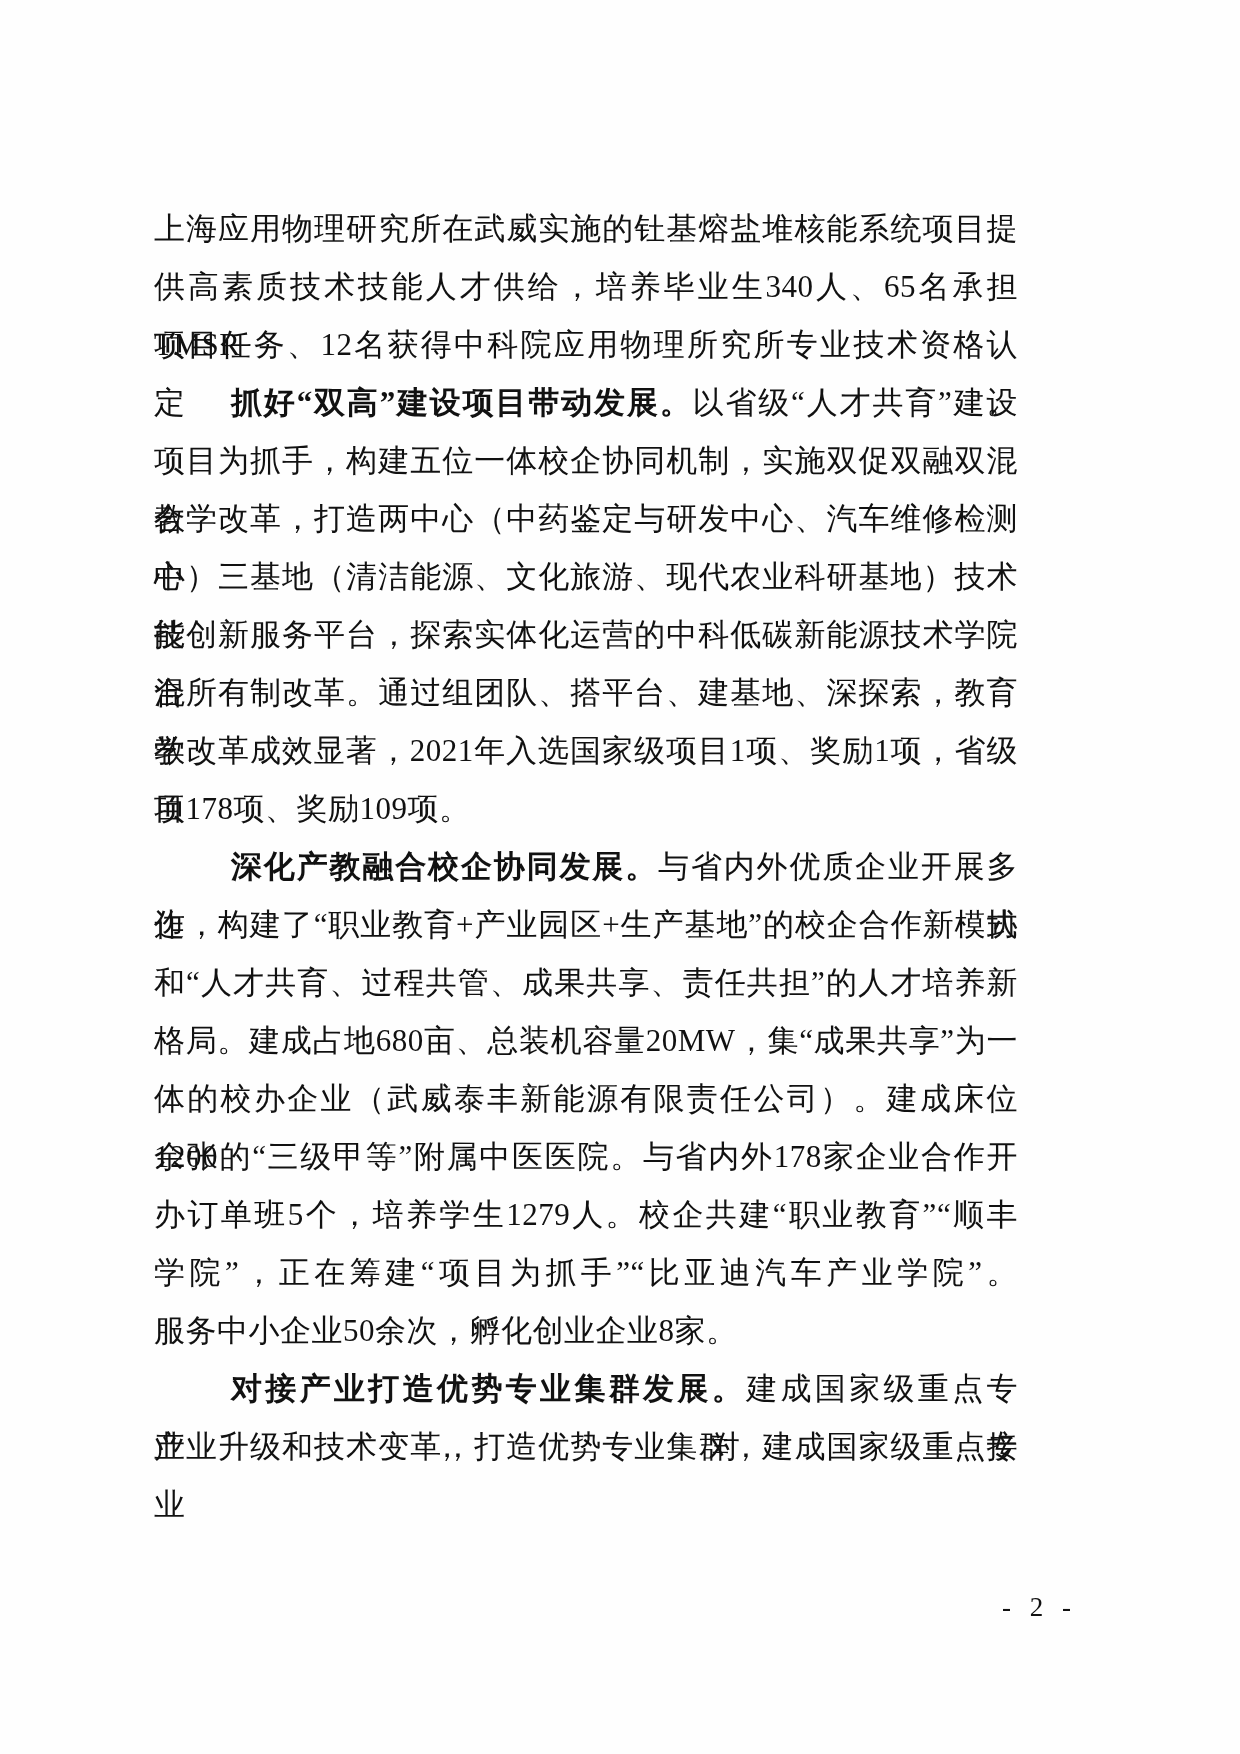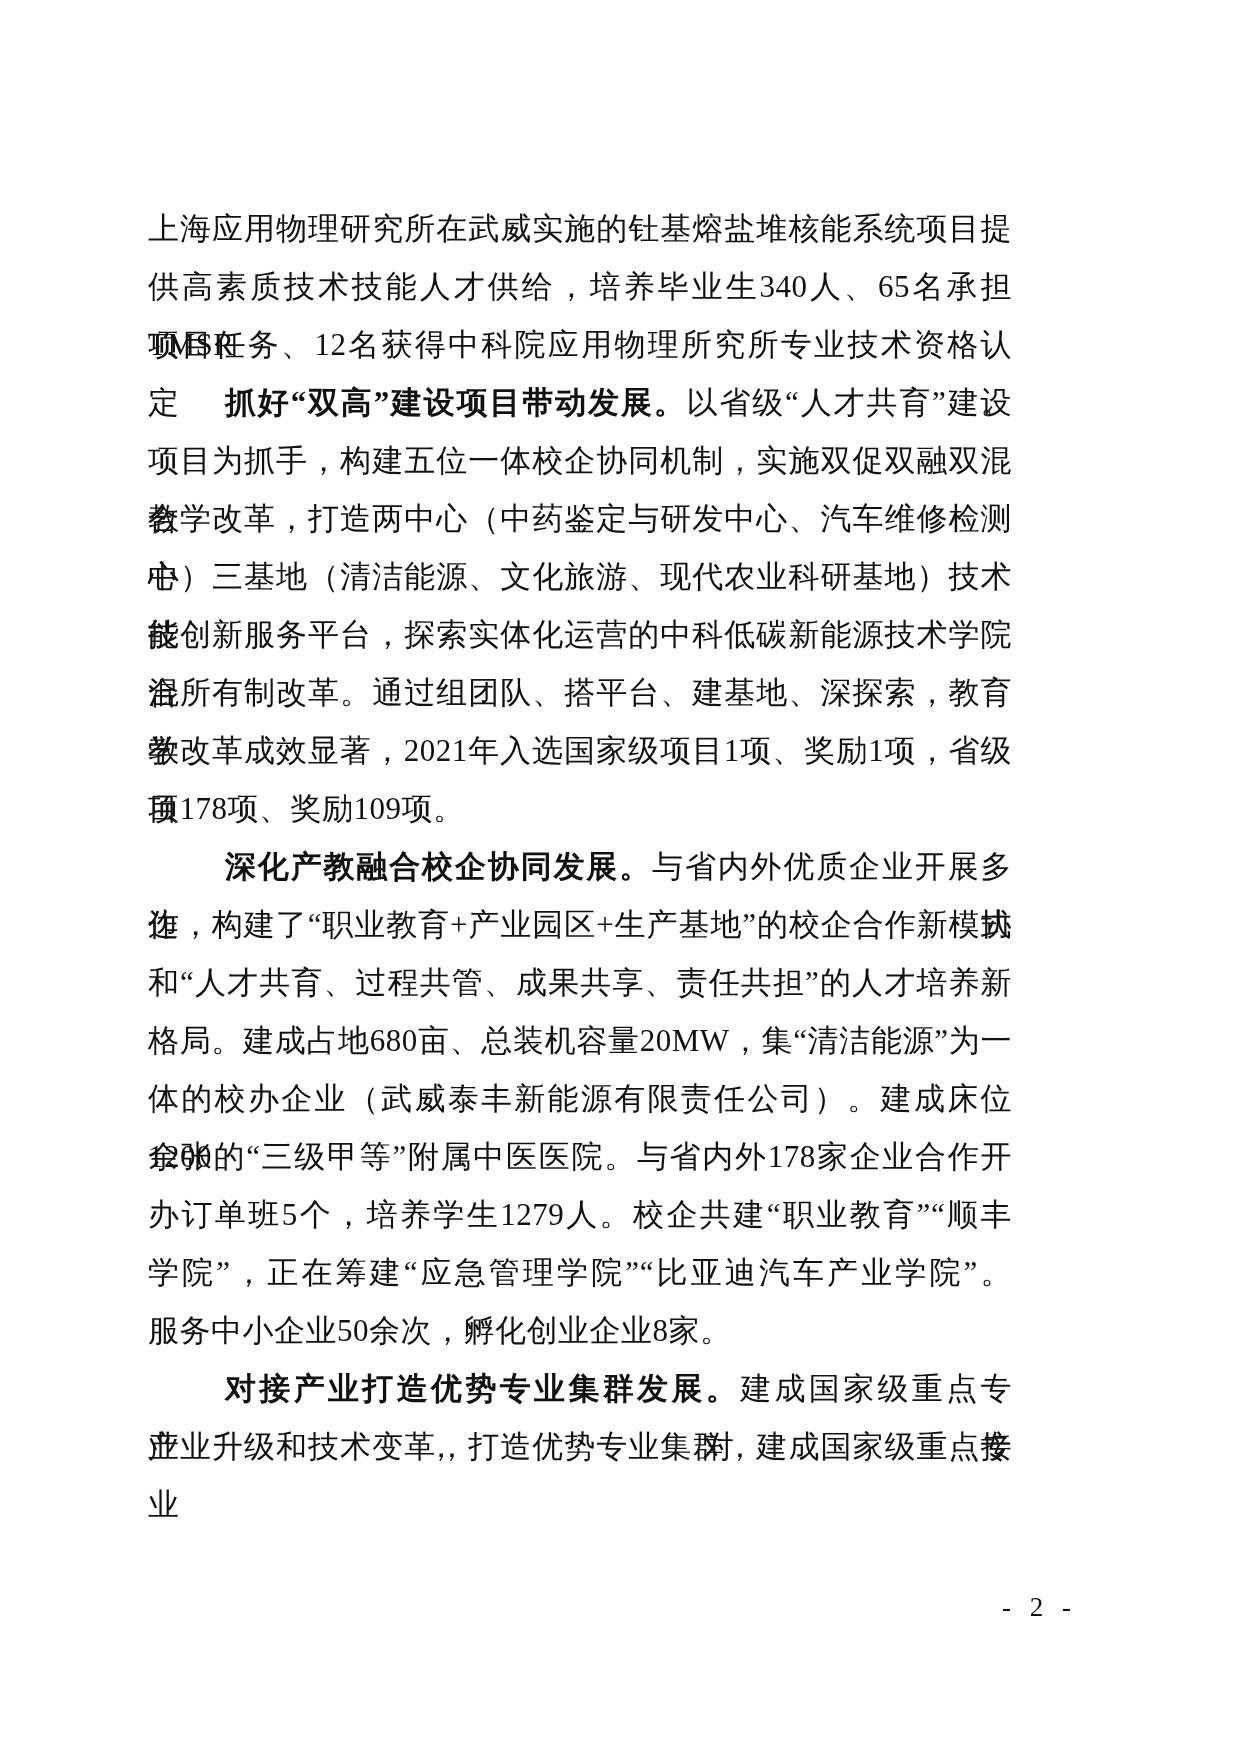--- a/index.html
+++ b/index.html
@@ -12,21 +12,21 @@
     width: 1240px;
     height: 1754px;
     background: #fefefe;
     font-family: "Liberation Serif", "DejaVu Serif", serif;
     color: #111;
     overflow: hidden;
     margin: 0 auto;
   }
   .text-block {
     position: absolute;
-    left: 148px;
+    left: 154px;
     top: 200px;
     width: 864px;
   }
   .line {
     height: 58px;
     line-height: 58px;
     font-size: 31px;
     text-align: justify;
     text-align-last: justify;
     letter-spacing: 0.5px;
@@ -64,23 +64,23 @@
       <div class="line"><span>项目为抓手，构建五位一体校企协同机制，实施双促双融双混合</span></div>
       <div class="line"><span>教学改革，打造两中心（中药鉴定与研发中心、汽车维修检测中</span></div>
       <div class="line"><span>心）三基地（清洁能源、文化旅游、现代农业科研基地）技术技</span></div>
       <div class="line"><span>能创新服务平台，探索实体化运营的中科低碳新能源技术学院混</span></div>
       <div class="line"><span>合所有制改革。通过组团队、搭平台、建基地、深探索，教育教</span></div>
       <div class="line"><span>学改革成效显著，2021年入选国家级项目1项、奖励1项，省级项</span></div>
       <div class="line no-justify"><span>目178项、奖励109项。</span></div>
       <div class="line indent"><span class="bold">深化产教融合校企协同发展。</span><span>与省内外优质企业开展多边协</span></div>
       <div class="line"><span>作，构建了“职业教育+产业园区+生产基地”的校企合作新模式</span></div>
       <div class="line"><span>和“人才共育、过程共管、成果共享、责任共担”的人才培养新</span></div>
-      <div class="line"><span>格局。建成占地680亩、总装机容量20MW，集“清洁能源”为一</span></div>
+      <div class="line"><span>格局。建成占地680亩、总装机容量20MW，集“成果共享”为一</span></div>
       <div class="line"><span>体的校办企业（武威泰丰新能源有限责任公司）。建成床位1200</span></div>
       <div class="line"><span>余张的“三级甲等”附属中医医院。与省内外178家企业合作开</span></div>
       <div class="line"><span>办订单班5个，培养学生1279人。校企共建“职业教育”“顺丰</span></div>
-      <div class="line"><span>学院”，正在筹建“应急管理学院”“比亚迪汽车产业学院”。</span></div>
+      <div class="line"><span>学院”，正在筹建“项目为抓手”“比亚迪汽车产业学院”。</span></div>
       <div class="line no-justify"><span>服务中小企业50余次，孵化创业企业8家。</span></div>
       <div class="line indent"><span class="bold">对接产业打造优势专业集群发展。</span><span>建成国家级重点专业，对接</span></div>
       <div class="line"><span>产业升级和技术变革，打造优势专业集群，建成国家级重点专业</span></div>
     </div>
   <div class="page-number">- 2 -</div>
 </div>
 
 </body></html>

